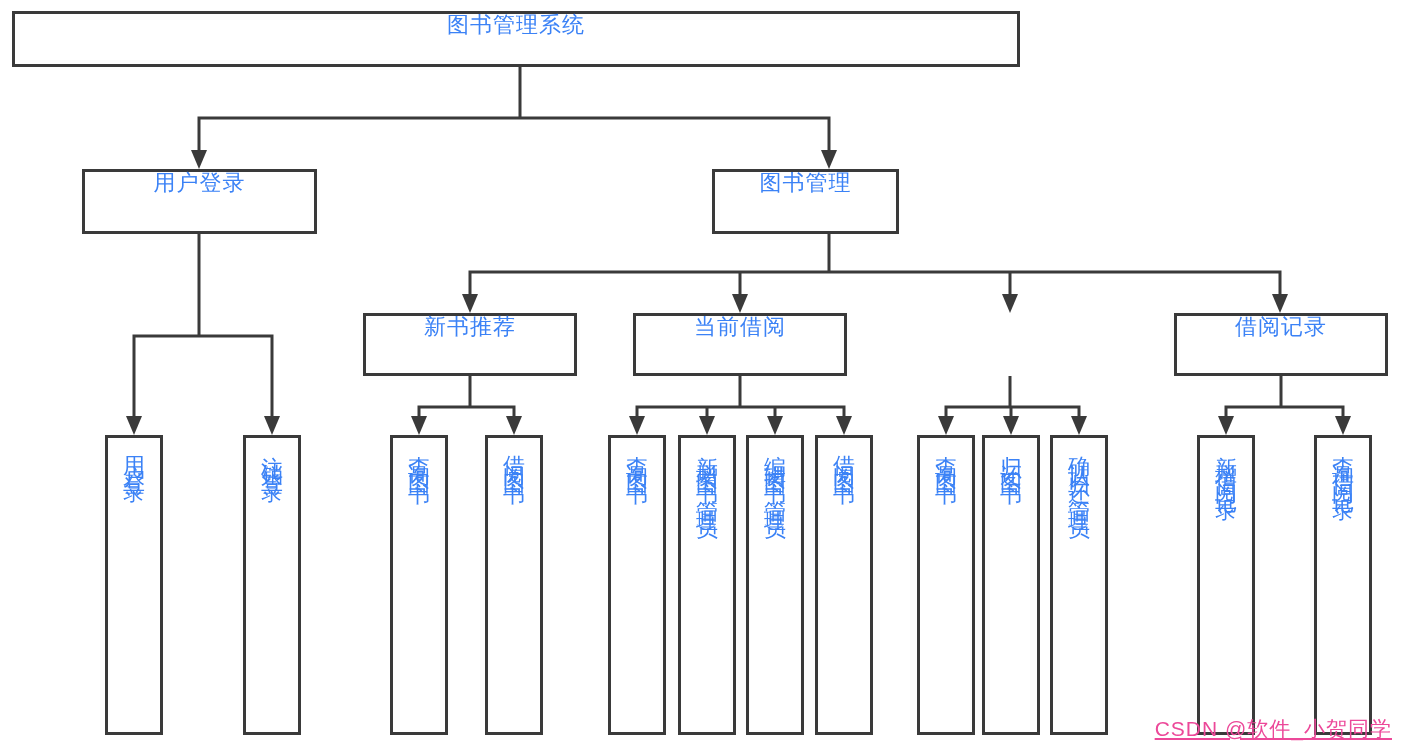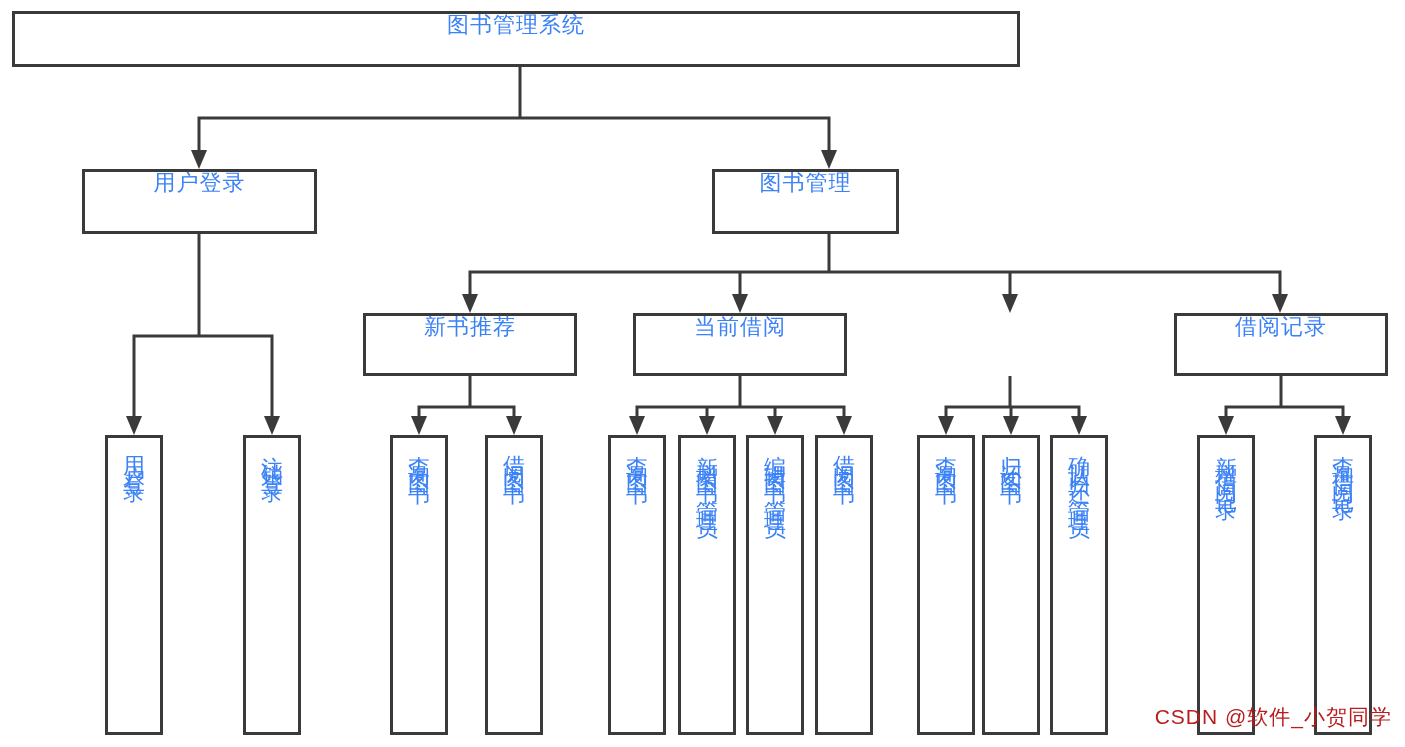--- a/index.html
+++ b/index.html
@@ -57,26 +57,27 @@
   .n-bb-edit    { left: 746px; }
   .n-bb-borrow  { left: 815px; }
   .n-cb-query   { left: 917px; }
   .n-cb-return  { left: 982px; }
   .n-cb-confirm { left: 1050px; }
   .n-br-add     { left: 1197px; }
   .n-br-query   { left: 1314px; }
   #watermark {
     position: absolute;
     right: 13px;
-    bottom: 16px;
+    bottom: 4px;
     font-size: 21px;
-    color: #b91c1c;
+    color: #ec4899;
     letter-spacing: 1px;
     z-index: 5;
     white-space: nowrap;
+    text-decoration: underline;
   }
 </style>
 </head>
 <body>
 
 <div id="canvas">
 
   <svg id="connectors" viewBox="0 0 1405 747" xmlns="http://www.w3.org/2000/svg">
     <g stroke="#3a3a3a" stroke-width="3" fill="none">
 

